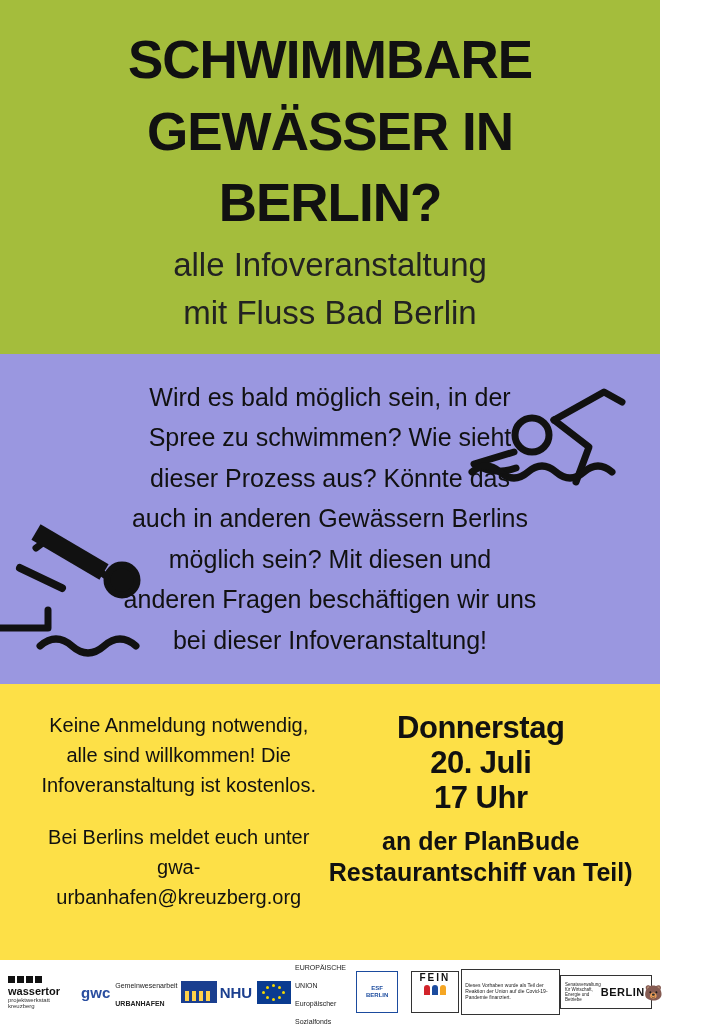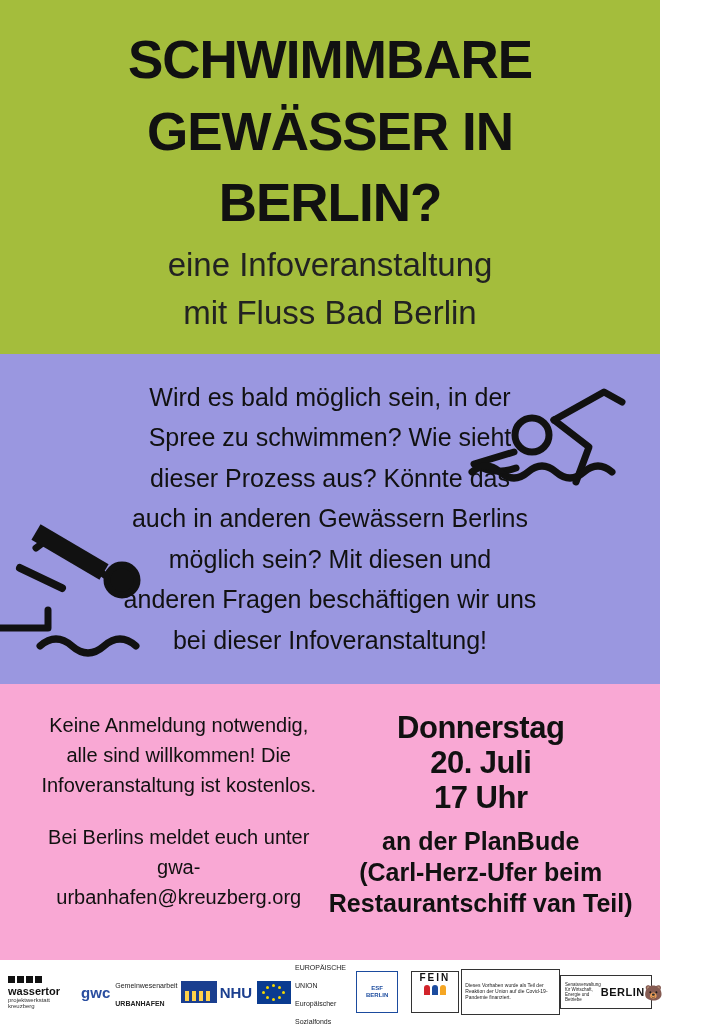--- a/index.html
+++ b/index.html
@@ -69,21 +69,21 @@
   }
   .diver-icon {
     position: absolute;
     left: 0px;
     bottom: 10px;
     z-index: 1;
   }
 
   
   .section-details {
-    background: #f9a8d4;
+    background: #fde047;
     flex: 1 1 auto;
     display: flex;
     padding: 26px 16px 10px 16px;
     box-sizing: border-box;
   }
   .details-left {
     width: 48%;
     padding-left: 24px;
     box-sizing: border-box;
     font-size: 20px;
@@ -183,21 +183,21 @@
 </style>
 </head>
 <body>
 
 <div class="poster">
 
   <div class="section-headline">
     <div class="title-line">SCHWIMMBARE</div>
     <div class="title-line">GEWÄSSER IN</div>
     <div class="title-line">BERLIN?</div>
-    <div class="subtitle-line">eine Infoveranstaltung</div>
+    <div class="subtitle-line">alle Infoveranstaltung</div>
     <div class="subtitle-line">mit Fluss Bad Berlin</div>
   </div>
 
   <div class="section-body">
 
     <span class="swimmer-icon">
       <svg width="200" height="150" viewBox="0 0 200 150" fill="none" stroke="#111111" stroke-width="7" stroke-linecap="round" stroke-linejoin="round">
         <circle cx="78" cy="63" r="17" fill="#9a97e0"></circle>
         <path d="M100 48 L150 20 L168 30"></path>
         <path d="M100 48 L135 75 L122 110"></path>
@@ -226,21 +226,20 @@
       <p>
         <span>Bei Berlins meldet euch unter</span><br>
         <span>gwa-urbanhafen@kreuzberg.org</span><br>
       </p>
     </div>
     <div class="details-right">
       <div class="date-big">Donnerstag</div>
       <div class="date-big">20. Juli</div>
       <div class="date-big">17 Uhr</div>
       <div class="place-text">an der PlanBude</div>
-      <div class="place-text" style="margin-top:0">(Carl-Herz-Ufer beim</div>
       <div class="place-text" style="margin-top:0">Restaurantschiff van Teil)</div>
     </div>
   </div>
 
   <div class="logo-bar">
 
     <div class="logo logo-wassertor">
       <div class="wt-bars">
         <span></span>
           <span></span>

